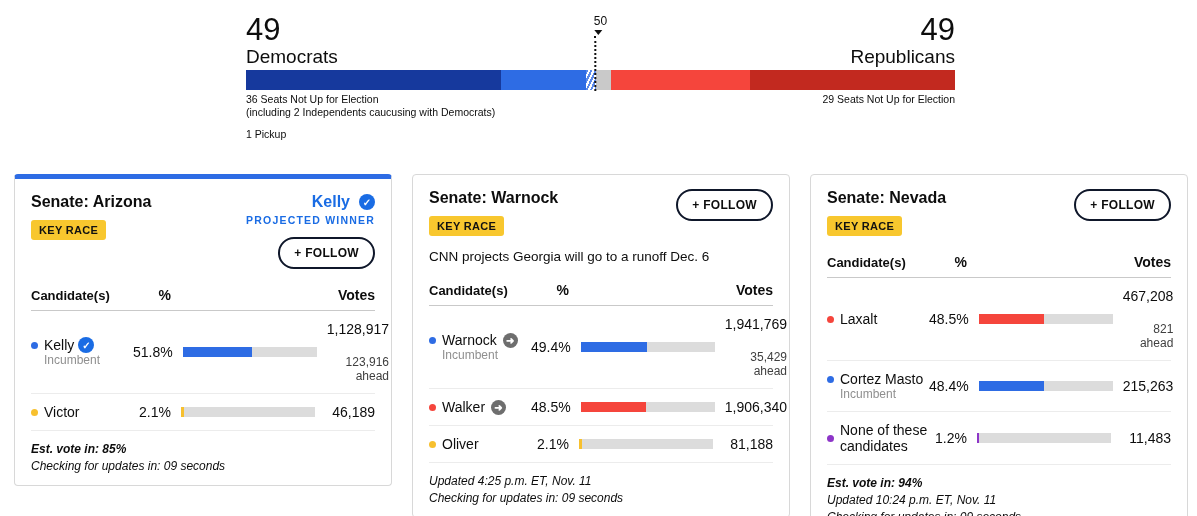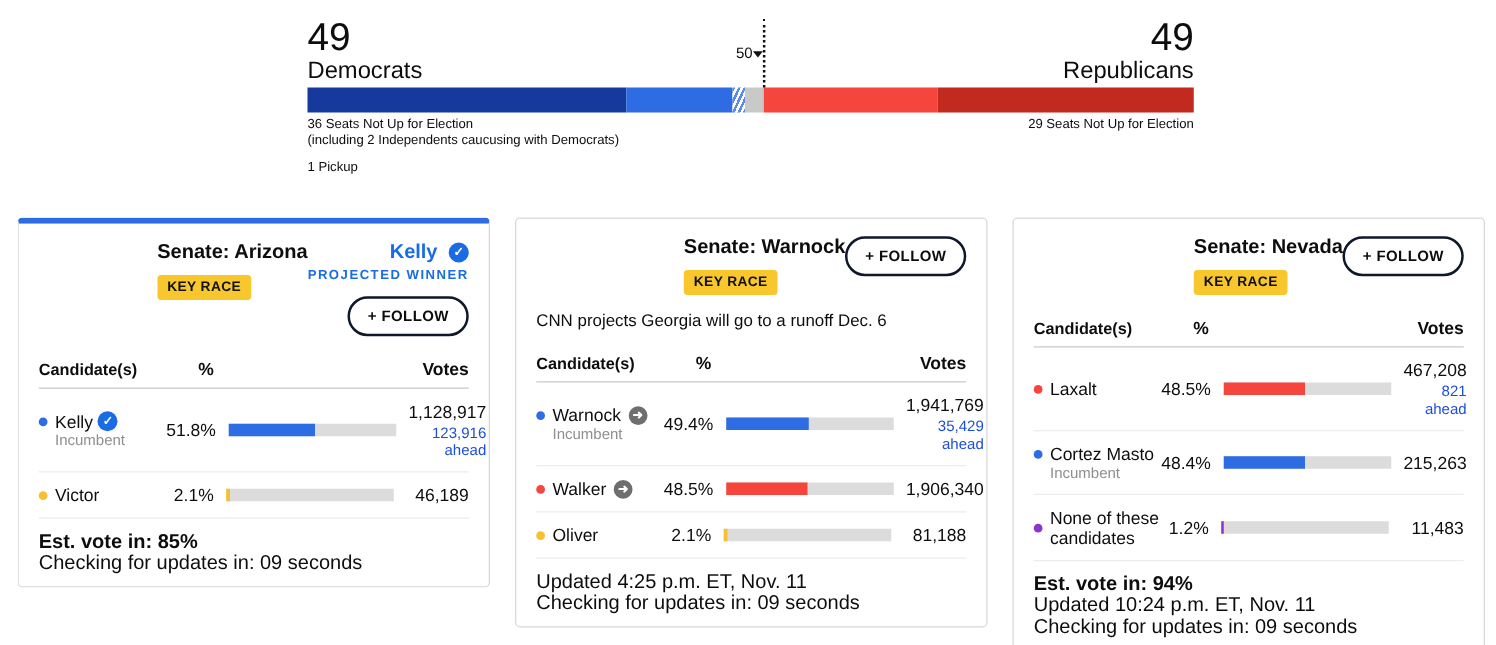--- a/index.html
+++ b/index.html
@@ -14,37 +14,37 @@
   .bop-right { text-align:right; }
   .bop-bar { display:flex; width:709px; height:20px; margin-top:2px; }
   .seg { height:20px; }
   .seg-demdark { background:#16399d; }
   .seg-dem     { background:#2e6ce4; }
   .seg-dempick { background:repeating-linear-gradient(115deg,#5b8aeb 0 2px,#ffffff 2px 4px); }
   .seg-und     { background:#c9c9c9; }
   .seg-rep     { background:#f5453c; }
   .seg-repdark { background:#c2291f; }
   .bop-marker { position:absolute; left:50%; top:0; transform:translateX(-50%);
-                display:flex; align-items:center; z-index:3; }
+                display:flex; flex-direction:column; align-items:flex-start; z-index:3; }
   .bop-50 { font-size:12px; line-height:14px; }
   .bop-tri { width:0; height:0; border-left:4px solid transparent; border-right:4px solid transparent;
              border-top:5px solid #111; margin-top:2px; }
   .bop-dotline { width:0; height:55px; border-left:2px dotted #111; margin-top:1px; }
   .bop-notes { display:flex; justify-content:space-between; margin-top:3px;
                font-size:10.5px; line-height:13px; }
   .bop-notes .r { text-align:right; }
   .bop-pickup { margin-top:9px; font-size:10.5px; }
 
   
   .cards { display:flex; align-items:flex-start; gap:20px; padding-left:14px; margin-top:34px; }
   .card-col { width:378px; }
   .card { width:378px; background:#fff; border:1px solid #d8d8d8; border-radius:4px; padding:14px 16px 10px; }
   .card.winner-card { border-top:5px solid #2e6ce4; }
 
-  .card-head { display:flex; justify-content:flex-end; }
+  .card-head { display:flex; justify-content:space-between; }
   .card-title { font-size:16px; font-weight:bold; }
   .badge { display:inline-block; margin-top:9px; background:#f8c72e; color:#111;
            font-size:11px; font-weight:bold; padding:4px 8px; border-radius:3px; letter-spacing:.3px; }
   .head-right { text-align:right; }
   .winner-name { font-size:16px; font-weight:bold; color:#1a6ce4; display:inline-flex; align-items:center; gap:5px; }
   .winner-sub { font-size:10.5px; font-weight:bold; color:#1a6ce4; letter-spacing:1.2px; margin-top:3px; }
   .follow-btn { display:inline-block; background:#fff; border:2px solid #0f172a; border-radius:17px;
                 font-size:12px; font-weight:bold; padding:7px 14px; letter-spacing:.3px; cursor:pointer; }
   .winner-block .follow-btn { margin-top:11px; }
   .card-note { font-size:13.5px; margin-top:13px; }
@@ -59,30 +59,30 @@
   .col-votes{ flex:1; text-align:right; font-size:14px; }
   .name-line { display:flex; align-items:center; font-size:14px; }
   .dot { width:7px; height:7px; border-radius:50%; margin-right:6px; flex:0 0 7px; }
   .dot-dem { background:#2e6ce4; } .dot-rep { background:#f5453c; }
   .dot-oth { background:#f7c02e; } .dot-ind { background:#8d35c8; }
   .inc { font-size:12px; color:#8f8f8f; margin-left:13px; }
   .track { width:134px; height:10px; background:#dcdcdc; }
   .fill { height:10px; }
   .fill-dem { background:#2e6ce4; } .fill-rep { background:#f5453c; }
   .fill-oth { background:#f7c02e; } .fill-ind { background:#8d35c8; }
-  .ahead { display:block; font-size:12px; color:#1d4ed8; margin-top:2px; }
+  .ahead { display:block; font-size:12px; color:#404040; margin-top:18px; }
   .ahead-narrow { max-width:44px; margin-left:auto; }
   .check-icon { display:inline-flex; align-items:center; justify-content:center;
                 width:16px; height:16px; border-radius:50%; background:#1a6ce4; color:#fff;
                 font-size:10px; font-weight:bold; margin-left:4px; flex:0 0 16px; }
   .adv-icon { display:inline-flex; align-items:center; justify-content:center;
               width:15px; height:15px; border-radius:50%; background:#6e6e6e; color:#fff;
               font-size:10px; font-weight:bold; margin-left:6px; flex:0 0 15px; }
 
-  .card-foot { padding-top:10px; font-size:16px; line-height:17px; }
+  .card-foot { padding-top:10px; font-size:12px; line-height:17px;font-style:italic; }
   .foot-est { font-weight:bold; }
 </style>
 </head>
 <body>
 
 <div class="bop">
   <div class="bop-marker">
     <span class="bop-50">50</span>
     <span class="bop-tri"></span>
     <span class="bop-dotline"></span>

